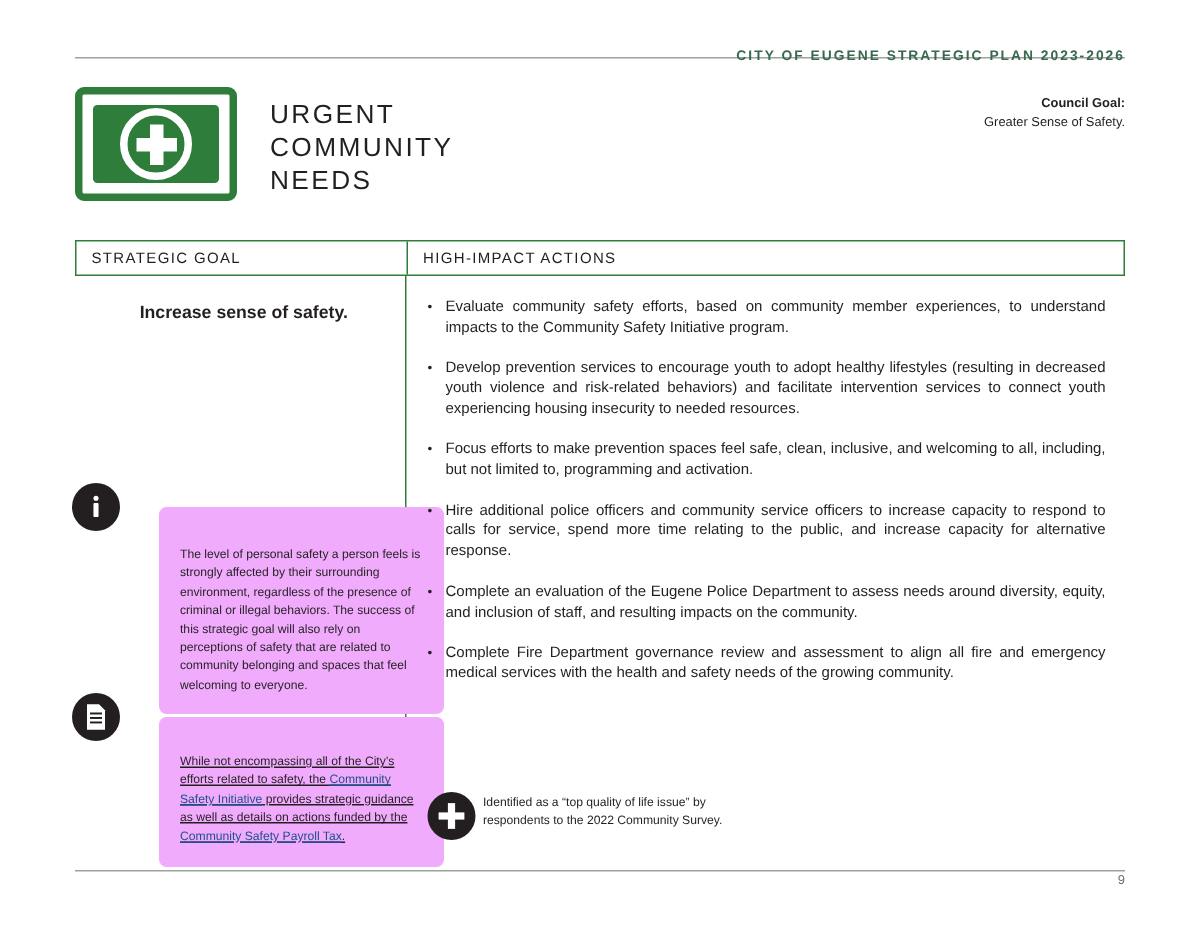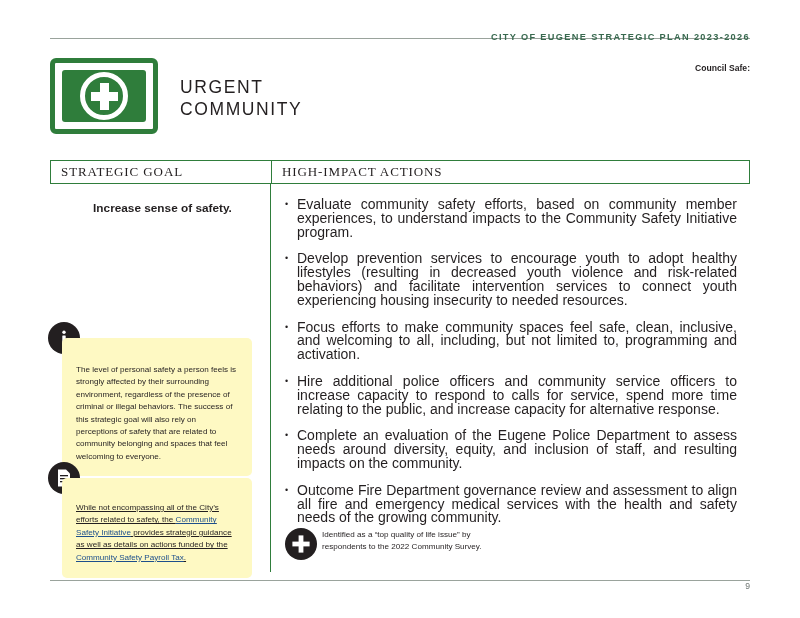--- a/index.html
+++ b/index.html
@@ -138,26 +138,25 @@
     border: 1px solid #2f7d3b;
     box-sizing: border-box;
     height: 24px;
   }
   .table-head {
     display: flex;
     height: 100%;
     align-items: center;
   }
   .th {
-    font-size: 13px;
+    font-size: 10px;
     letter-spacing: 0.9px;
     color: #231f20;
     padding-left: 10px;
     box-sizing: border-box;
-    font-family: Liberation Serif, serif;
   }
   .th-goal {
     width: 220px;
   }
   .th-actions {
     flex: 1;
     border-left: 1px solid #2f7d3b;
     height: 100%;
     display: flex;
     align-items: center;
@@ -182,27 +181,28 @@
     font-size: 11.8px;
     font-weight: bold;
     line-height: 16px;
     color: #231f20;
     text-align: center;
   }
 
   .note {
     position: absolute;
     width: 190px;
-    background: #fef9c3;
+    background: #f0abfc;
     border-radius: 5px;
     box-sizing: border-box;
     padding: 26px 14px 13px 14px;
     font-size: 8.1px;
     line-height: 12.4px;
     color: #231f20;
+    margin-left: 44px;
   }
   .note-1 {
     left: 62px;
     top: 338px;
   }
   .note-2 {
     left: 62px;
     top: 478px;
     padding-top: 24px;
     padding-bottom: 14px;
@@ -251,21 +251,21 @@
   }
   .bullet .dot {
     width: 12px;
     flex: 0 0 12px;
     font-size: 9px;
     line-height: 13.8px;
     color: #231f20;
   }
   .bullet .btext {
     flex: 1;
-    font-size: 14px;
+    font-size: 10px;
     line-height: 13.8px;
     color: #231f20;
     text-align: justify;
   }
 
   
   .footnote {
     position: absolute;
     left: 322px;
     top: 529px;
@@ -305,25 +305,27 @@
   <div class="logo-block">
     <div class="logo-mark">
       <div class="inner"></div>
       <div class="circle"></div>
       <div class="cross-v"></div>
       <div class="cross-h"></div>
     </div>
     <div class="logo-text">
       <div>URGENT</div>
       <div>COMMUNITY</div>
+      <div>NEEDS</div>
     </div>
   </div>
 
   <div class="council">
-    <div class="label">Council Safe:</div>
+    <div class="label">Council Goal:</div>
+    <div class="value">Greater Sense of Safety.</div>
   </div>
 
   <div class="table">
     <div class="table-head">
       <div class="th th-goal">STRATEGIC GOAL</div>
       <div class="th th-actions">HIGH-IMPACT ACTIONS</div>
     </div>
   </div>
   <div class="col-divider"></div>
 
@@ -353,33 +355,33 @@
     <div class="bullet">
       <div class="dot">•</div>
       <div class="btext">Evaluate community safety efforts, based on community member experiences, to understand impacts to the Community Safety Initiative program.</div>
     </div>
     <div class="bullet">
       <div class="dot">•</div>
       <div class="btext">Develop prevention services to encourage youth to adopt healthy lifestyles (resulting in decreased youth violence and risk-related behaviors) and facilitate intervention services to connect youth experiencing housing insecurity to needed resources.</div>
     </div>
     <div class="bullet">
       <div class="dot">•</div>
-      <div class="btext">Focus efforts to make community spaces feel safe, clean, inclusive, and welcoming to all, including, but not limited to, programming and activation.</div>
+      <div class="btext">Focus efforts to make prevention spaces feel safe, clean, inclusive, and welcoming to all, including, but not limited to, programming and activation.</div>
     </div>
     <div class="bullet">
       <div class="dot">•</div>
       <div class="btext">Hire additional police officers and community service officers to increase capacity to respond to calls for service, spend more time relating to the public, and increase capacity for alternative response.</div>
     </div>
     <div class="bullet">
       <div class="dot">•</div>
       <div class="btext">Complete an evaluation of the Eugene Police Department to assess needs around diversity, equity, and inclusion of staff, and resulting impacts on the community.</div>
     </div>
     <div class="bullet">
       <div class="dot">•</div>
-      <div class="btext">Outcome Fire Department governance review and assessment to align all fire and emergency medical services with the health and safety needs of the growing community.</div>
+      <div class="btext">Complete Fire Department governance review and assessment to align all fire and emergency medical services with the health and safety needs of the growing community.</div>
     </div>
   </div>
 
   <div class="note-badge badge-plus">
     <svg width="22" height="22" viewBox="0 0 22 22" aria-hidden="true">
       <rect x="8.6" y="2.4" width="4.8" height="17.2" fill="#ffffff"></rect>
       <rect x="2.4" y="8.6" width="17.2" height="4.8" fill="#ffffff"></rect>
     </svg>
   </div>
   <div class="footnote">Identified as a “top quality of life issue” by respondents to the 2022 Community Survey.</div>

